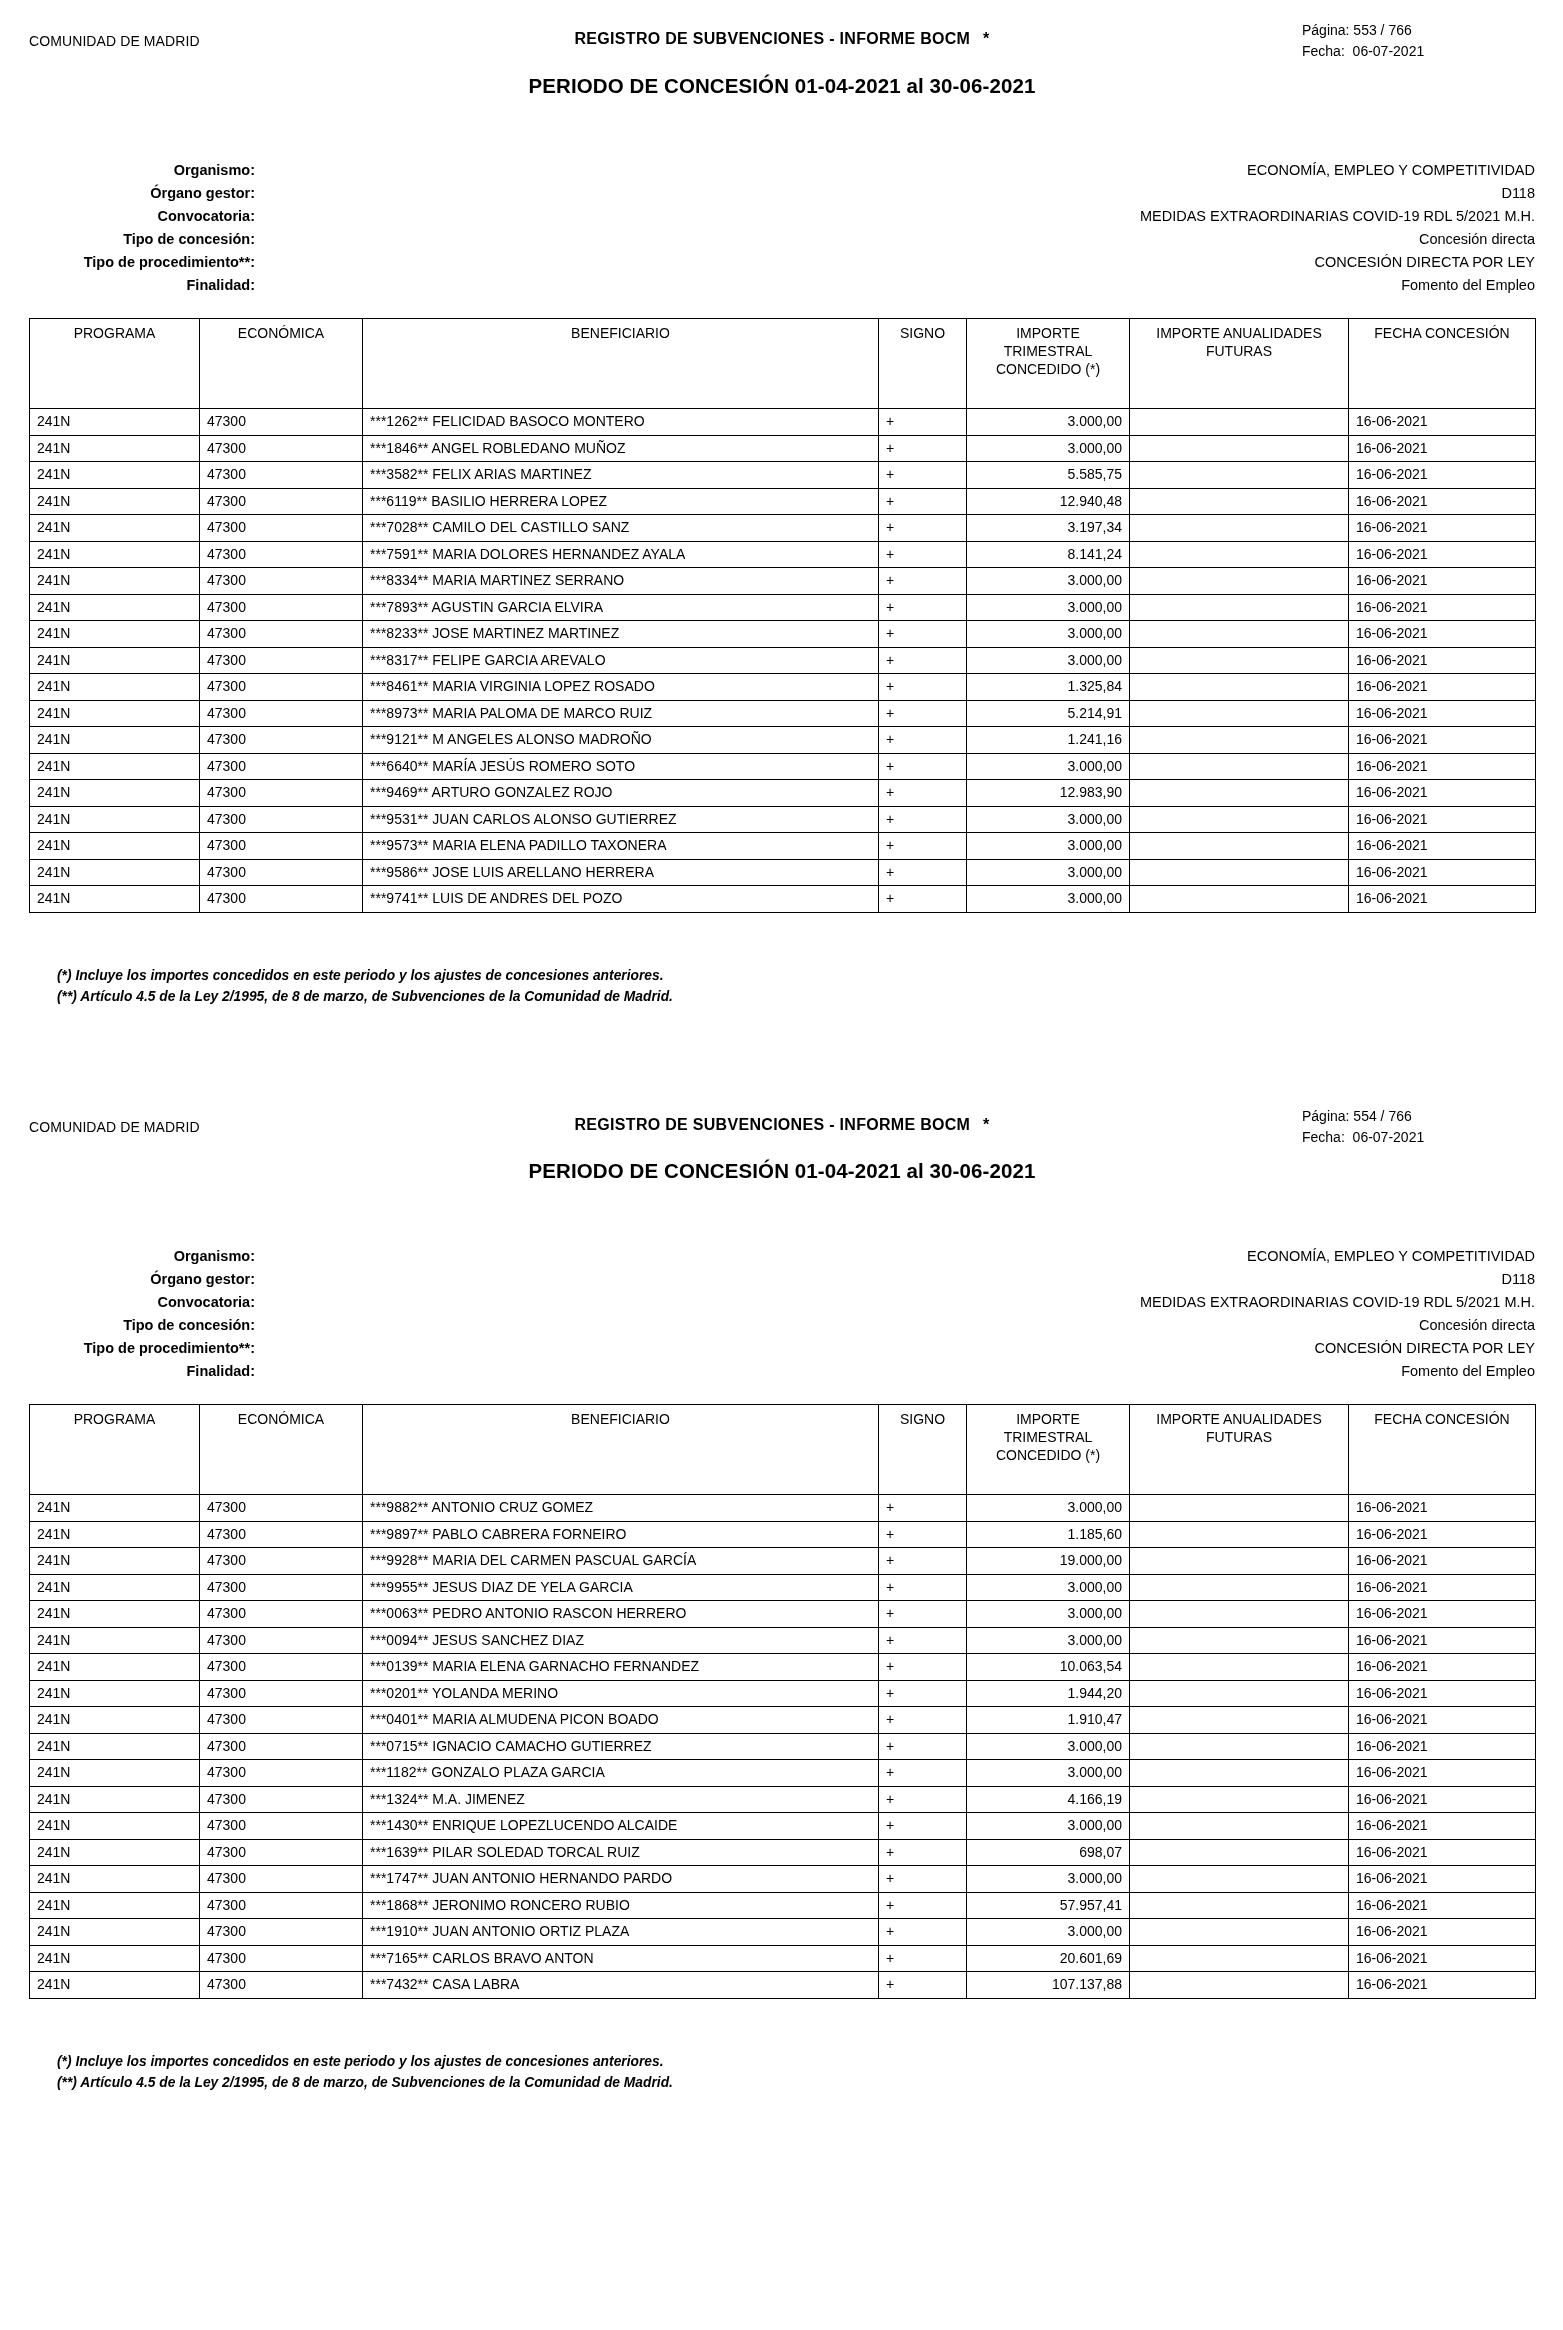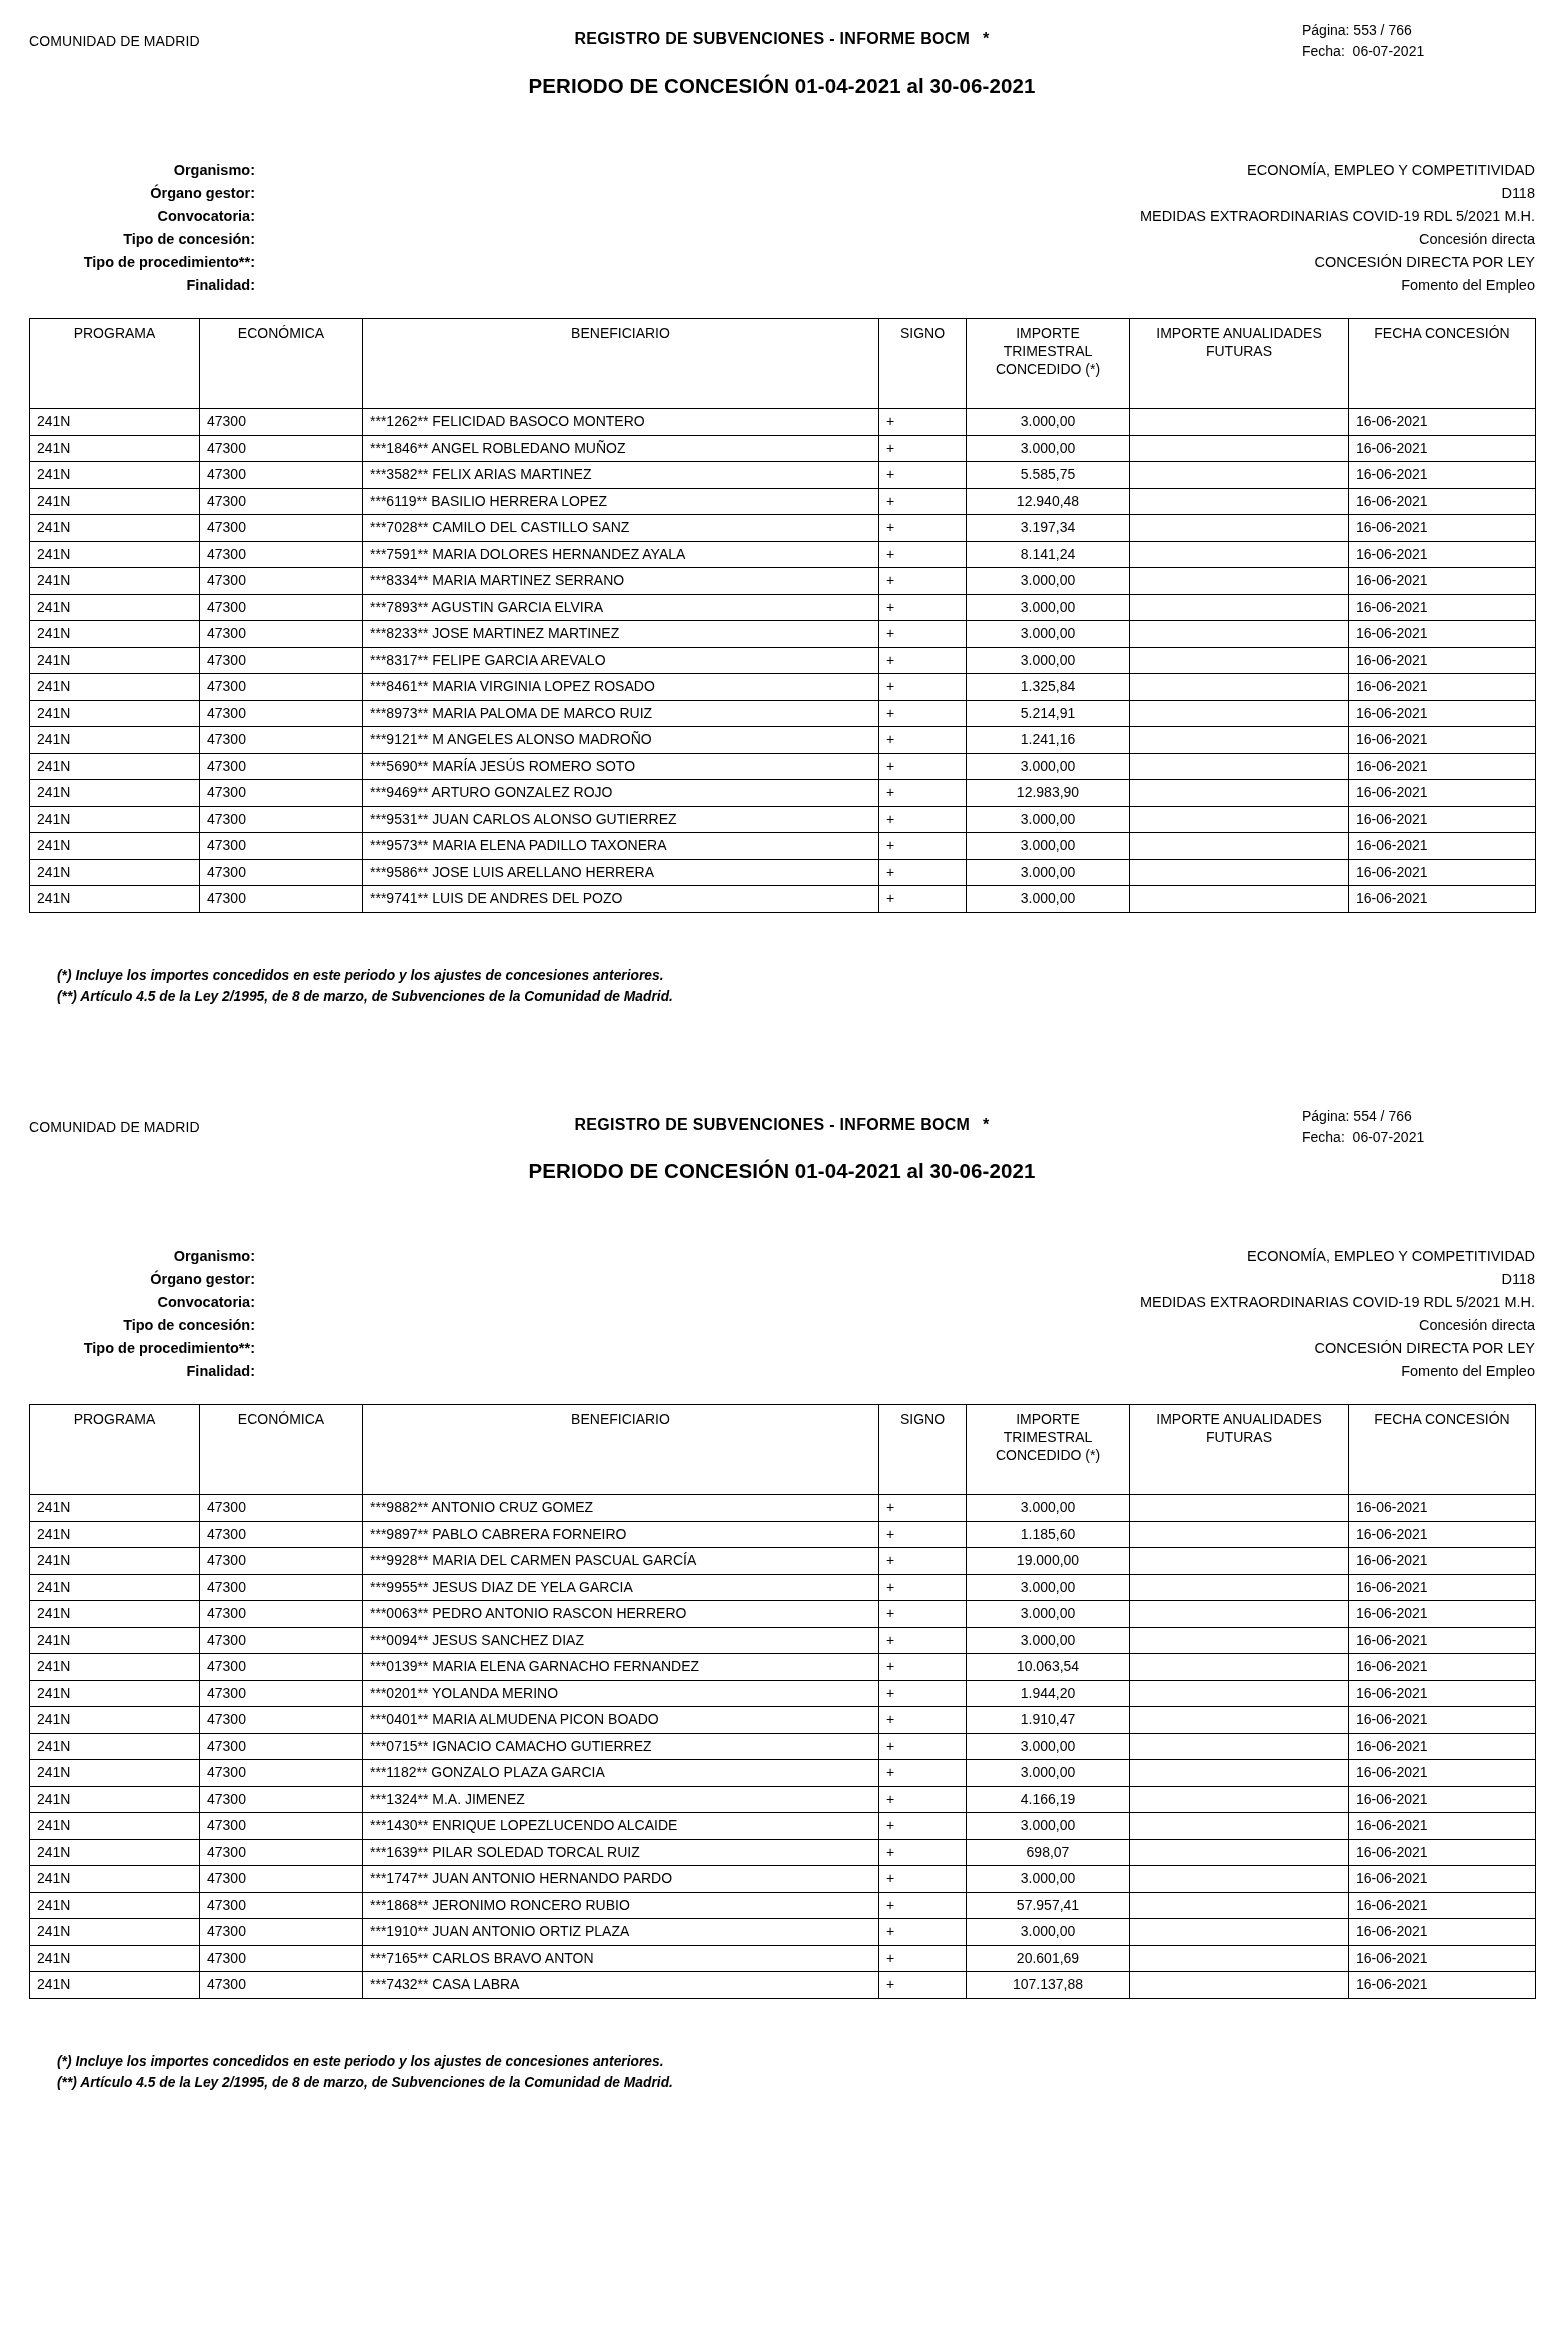--- a/index.html
+++ b/index.html
@@ -106,21 +106,21 @@
     margin-left: 20px;
   }
   table.grid tbody td {
     height: 25.5px;
     padding: 0 7px;
     line-height: 25.5px;
     white-space: nowrap;
     overflow: hidden;
   }
   td.num {
-    text-align: center;
+    text-align: right;
   }
   td.sgn {
     text-align: left;
     padding-left: 8.5px;
   }
   .c-prog { width: 170px; }
   .c-econ { width: 163px; }
   .c-benef { width: 516px; }
   .c-signo { width: 88px; }
   .c-importe { width: 163px; }
@@ -316,21 +316,21 @@
               <td>47300</td>
               <td>***9121** M ANGELES ALONSO MADROÑO</td>
               <td class="sgn">+</td>
               <td class="num">1.241,16</td>
               <td></td>
               <td>16-06-2021</td>
             </tr>
             <tr>
               <td>241N</td>
               <td>47300</td>
-              <td>***5690** MARÍA JESÚS ROMERO SOTO</td>
+              <td>***6640** MARÍA JESÚS ROMERO SOTO</td>
               <td class="sgn">+</td>
               <td class="num">3.000,00</td>
               <td></td>
               <td>16-06-2021</td>
             </tr>
             <tr>
               <td>241N</td>
               <td>47300</td>
               <td>***9469** ARTURO GONZALEZ ROJO</td>
               <td class="sgn">+</td>

